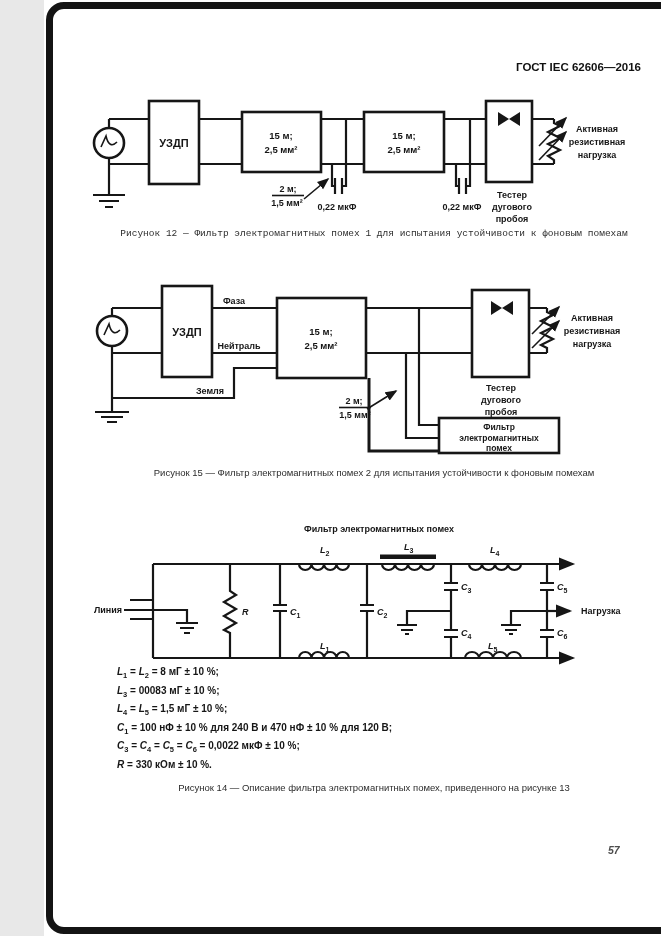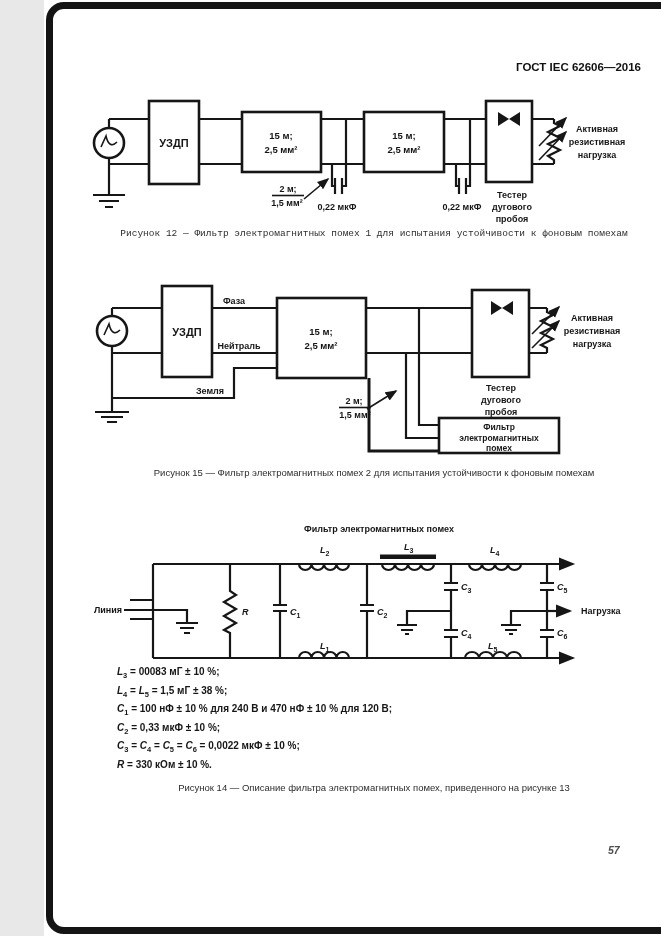--- a/index.html
+++ b/index.html
@@ -224,23 +224,23 @@
       <path class="w" d="M463,96 H427 V110"></path>
       <path class="w" d="M417,110 H437 M421,115 H433 M425,119 H429"></path>
     </g>
     <text class="t9" x="473" y="75"><tspan class="it">C</tspan><tspan class="sub" dy="2.5">5</tspan></text>
     <text class="t9" x="473" y="121"><tspan class="it">C</tspan><tspan class="sub" dy="2.5">6</tspan></text>
     <path class="w" d="M463,96 H486" marker-end="url(#m14)"></path>
     <text class="t9" x="497" y="99">Нагрузка</text>
   </svg>
 
   <div class="vals">
+      <div><i>L</i><sub>1</sub><span> = </span><i>L</i><sub>2</sub><span> = 8 мГ ± 10 %;</span></div>
       <div><i>L</i><sub>3</sub><span> = 00083 мГ ± 10 %;</span></div>
-      <div><i>L</i><sub>4</sub><span> = </span><i>L</i><sub>5</sub><span> = 1,5 мГ ± 38 %;</span></div>
+      <div><i>L</i><sub>4</sub><span> = </span><i>L</i><sub>5</sub><span> = 1,5 мГ ± 10 %;</span></div>
       <div><i>C</i><sub>1</sub><span> = 100 нФ ± 10 % для 240 В и 470 нФ ± 10 % для 120 В;</span></div>
-      <div><i>C</i><sub>2</sub><span> = 0,33 мкФ ± 10 %;</span></div>
       <div><i>C</i><sub>3</sub><span> = </span><i>C</i><sub>4</sub><span> = </span><i>C</i><sub>5</sub><span> = </span><i>C</i><sub>6</sub><span> = 0,0022 мкФ ± 10 %;</span></div>
       <div><i>R</i><span> = 330 кОм ± 10 %.</span></div>
     </div>
   <div class="cap cap14">Рисунок 14 — Описание фильтра электромагнитных помех, приведенного на рисунке 13</div>
 
   <div class="pgnum">57</div>
 </div>
 
 </body></html>

